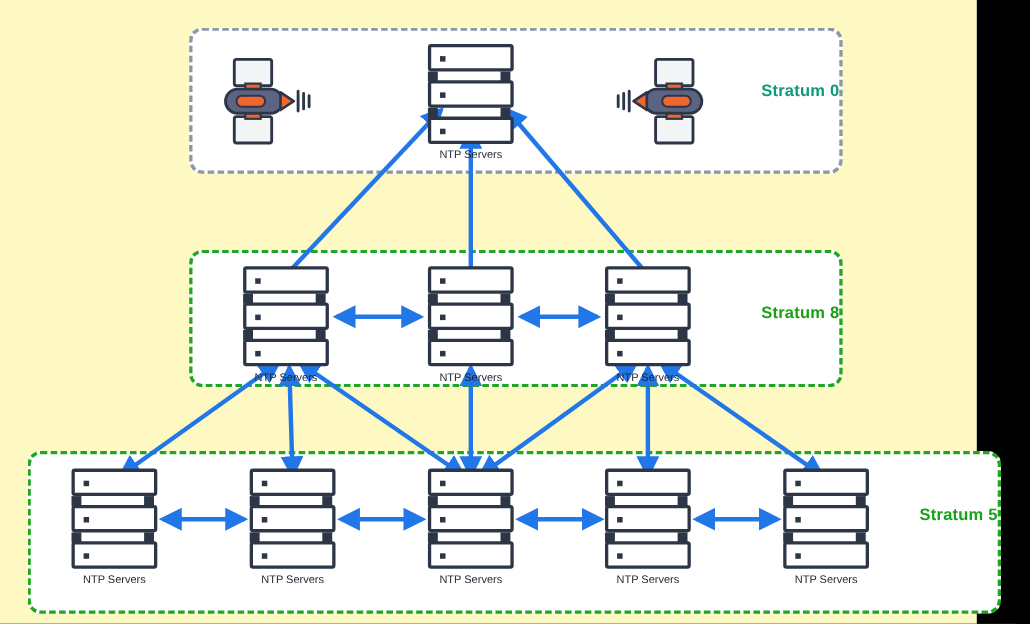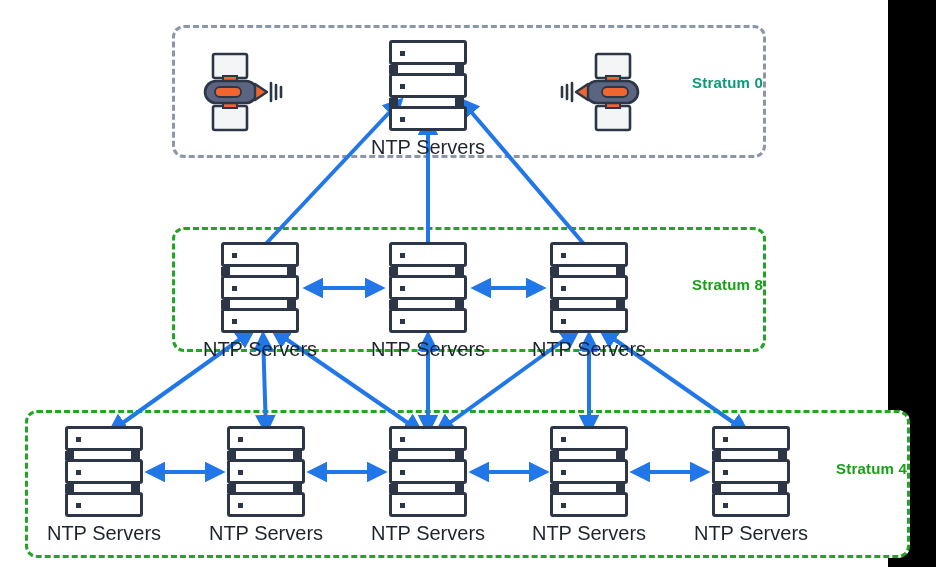--- a/index.html
+++ b/index.html
@@ -1,58 +1,58 @@
 <!DOCTYPE html>
 <html><head>
 <meta charset="utf-8">
 <style>
   html,body{margin:0;padding:0;background:#000;}
   body{width:936px;height:567px;overflow:hidden;
        font-family:"Liberation Sans","DejaVu Sans",sans-serif;}
-  #stage{position:relative;width:888px;height:567px;background:#ffffff;}
+  #stage{position:relative;width:888px;height:567px;background:#fef9c3;}
 
   .stratum-box{position:absolute;background:#ffffff;border-radius:12px;box-sizing:border-box;}
   .stratum-box.gray{border:3px dashed #8d96a8;}
   .stratum-box.green{border:3px dashed #21a623;}
 
   .stratum-label{position:absolute;font-weight:bold;font-size:15px;white-space:nowrap;
                  letter-spacing:.2px;}
   .stratum-label.teal{color:#0c9a77;}
   .stratum-label.green{color:#17a117;}
 
   .node{position:absolute;width:0;height:0;}
   .server{position:absolute;left:-39px;top:-46px;width:78px;height:92px;}
   .srv-unit{position:absolute;left:0;width:78px;height:25px;background:#fff;
             border:3.4px solid #2c3647;border-radius:3px;box-sizing:border-box;}
   .srv-unit.u1{top:0;}
   .srv-unit.u2{top:33px;}
   .srv-unit.u3{top:66px;}
   .srv-led{position:absolute;left:8px;top:8px;width:5px;height:5px;background:#2c3647;}
   .srv-leg{position:absolute;width:9px;height:9px;background:#2c3647;}
   .srv-caption{position:absolute;left:-80px;top:50px;width:160px;text-align:center;
-               font-size:20px;color:#1d242e;white-space:nowrap;}
+               font-size:10px;color:#1d242e;white-space:nowrap;}
 
   .sat{position:absolute;width:0;height:0;}
   svg.satsvg{position:absolute;left:-48px;top:-40px;overflow:visible;}
 
   svg#wires{position:absolute;left:0;top:0;width:936px;height:567px;
             pointer-events:none;overflow:visible;}
 </style>
 </head>
 <body>
 
 <div id="stage">
 
   <div class="stratum-box gray" id="box0" style="left: 172px; top: 25px; width: 594px; height: 133px; border-color: rgb(141, 150, 168);"></div>
   <div class="stratum-box green" id="box1" style="left: 172px; top: 227px; width: 594px; height: 125px; border-color: rgb(33, 166, 35);"></div>
   <div class="stratum-box green" id="box2" style="left: 25px; top: 410px; width: 885px; height: 148px; border-color: rgb(33, 166, 35);"></div>
 
   <div class="stratum-label teal" id="lbl0" style="left: 692px; top: 74px; color: rgb(12, 154, 119); width: 71px; overflow: hidden;">Stratum 0</div>
   <div class="stratum-label green" id="lbl1" style="left: 692px; top: 276px; color: rgb(23, 161, 23); width: 71px; overflow: hidden;">Stratum 8</div>
-  <div class="stratum-label green" id="lbl2" style="left: 836px; top: 460px; color: rgb(23, 161, 23);">Stratum 4</div>
+  <div class="stratum-label green" id="lbl2" style="left: 836px; top: 460px; color: rgb(23, 161, 23);">Stratum 5</div>
 
   <svg id="wires" viewBox="0 0 936 567">
     <defs>
       <marker id="ah" markerWidth="5.2" markerHeight="5.2" refX="4.3" refY="2.6" orient="auto" markerUnits="strokeWidth">
         <path d="M0,0 L5.2,2.6 L0,5.2 z" fill="#2176e8"></path>
       </marker>
       <marker id="ahs" markerWidth="5.2" markerHeight="5.2" refX="0.9" refY="2.6" orient="auto" markerUnits="strokeWidth">
         <path d="M5.2,0 L0,2.6 L5.2,5.2 z" fill="#2176e8"></path>
       </marker>
     </defs>

